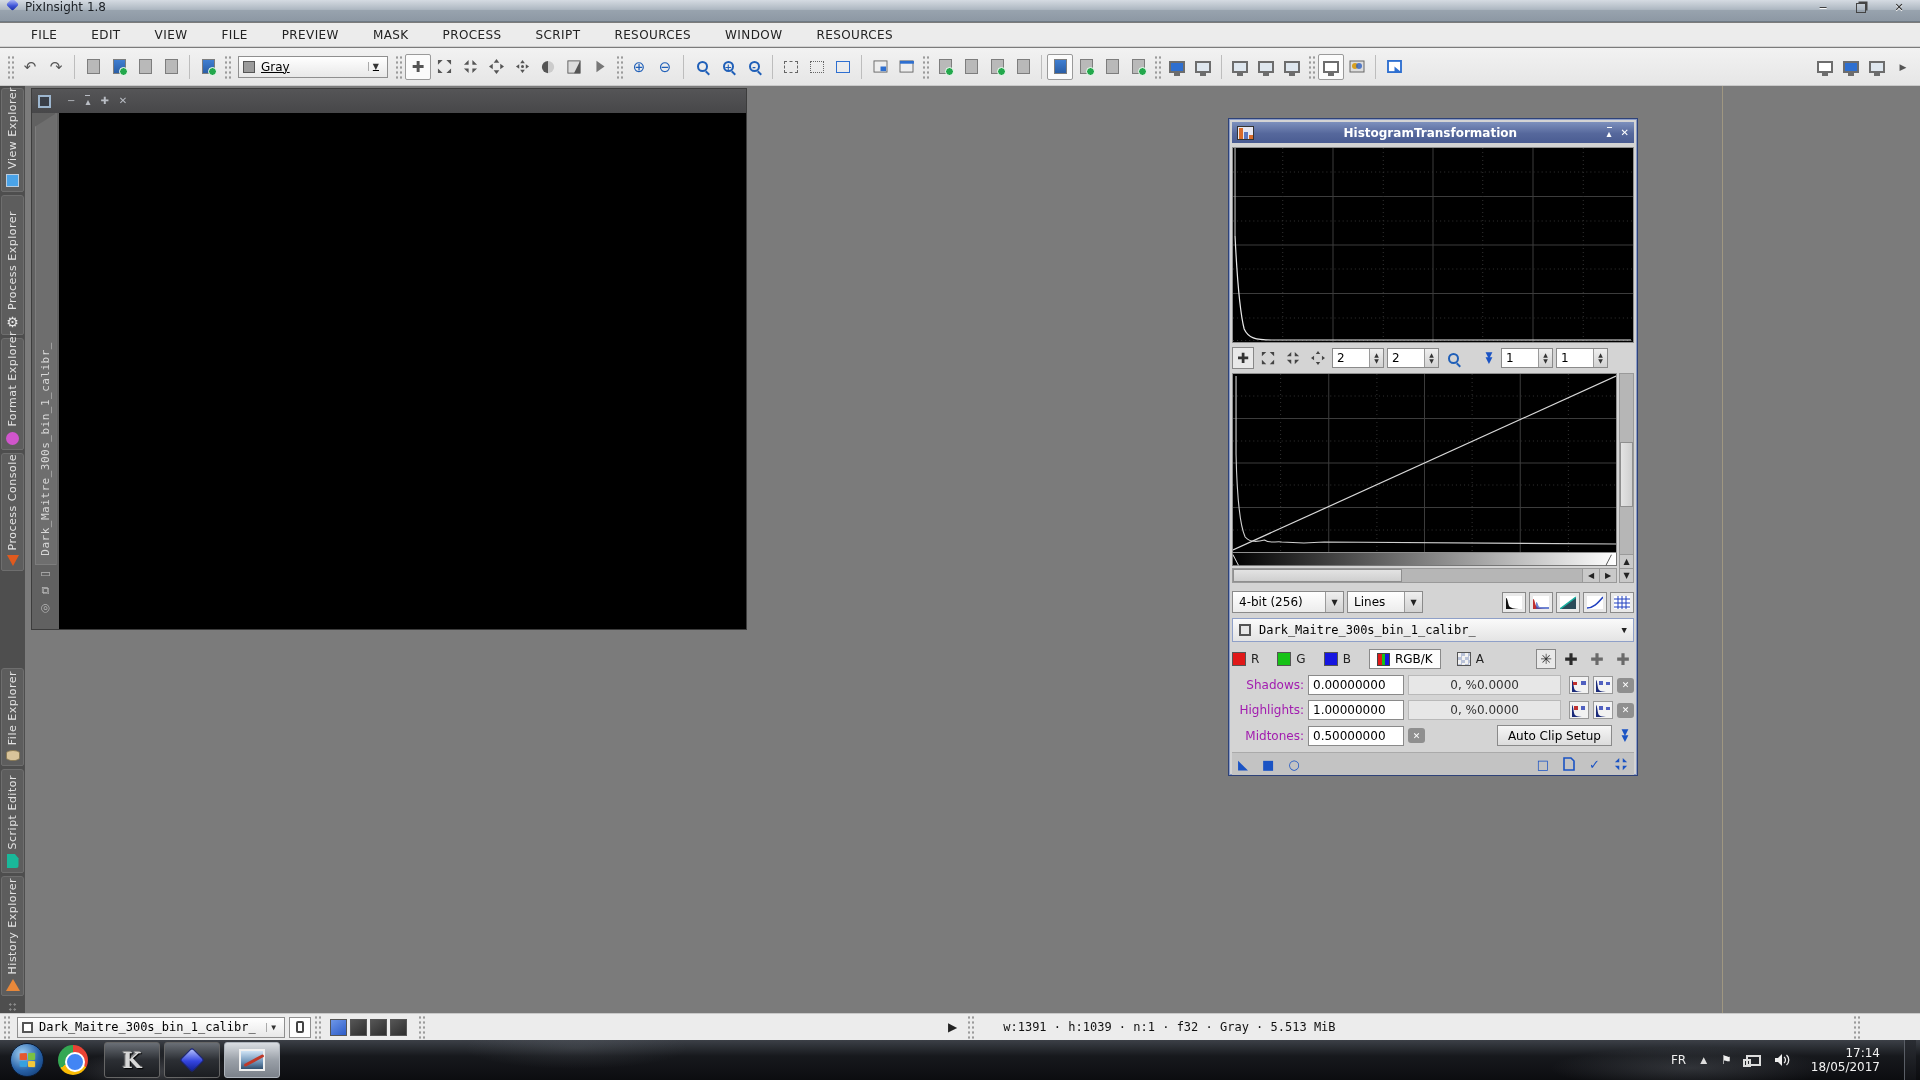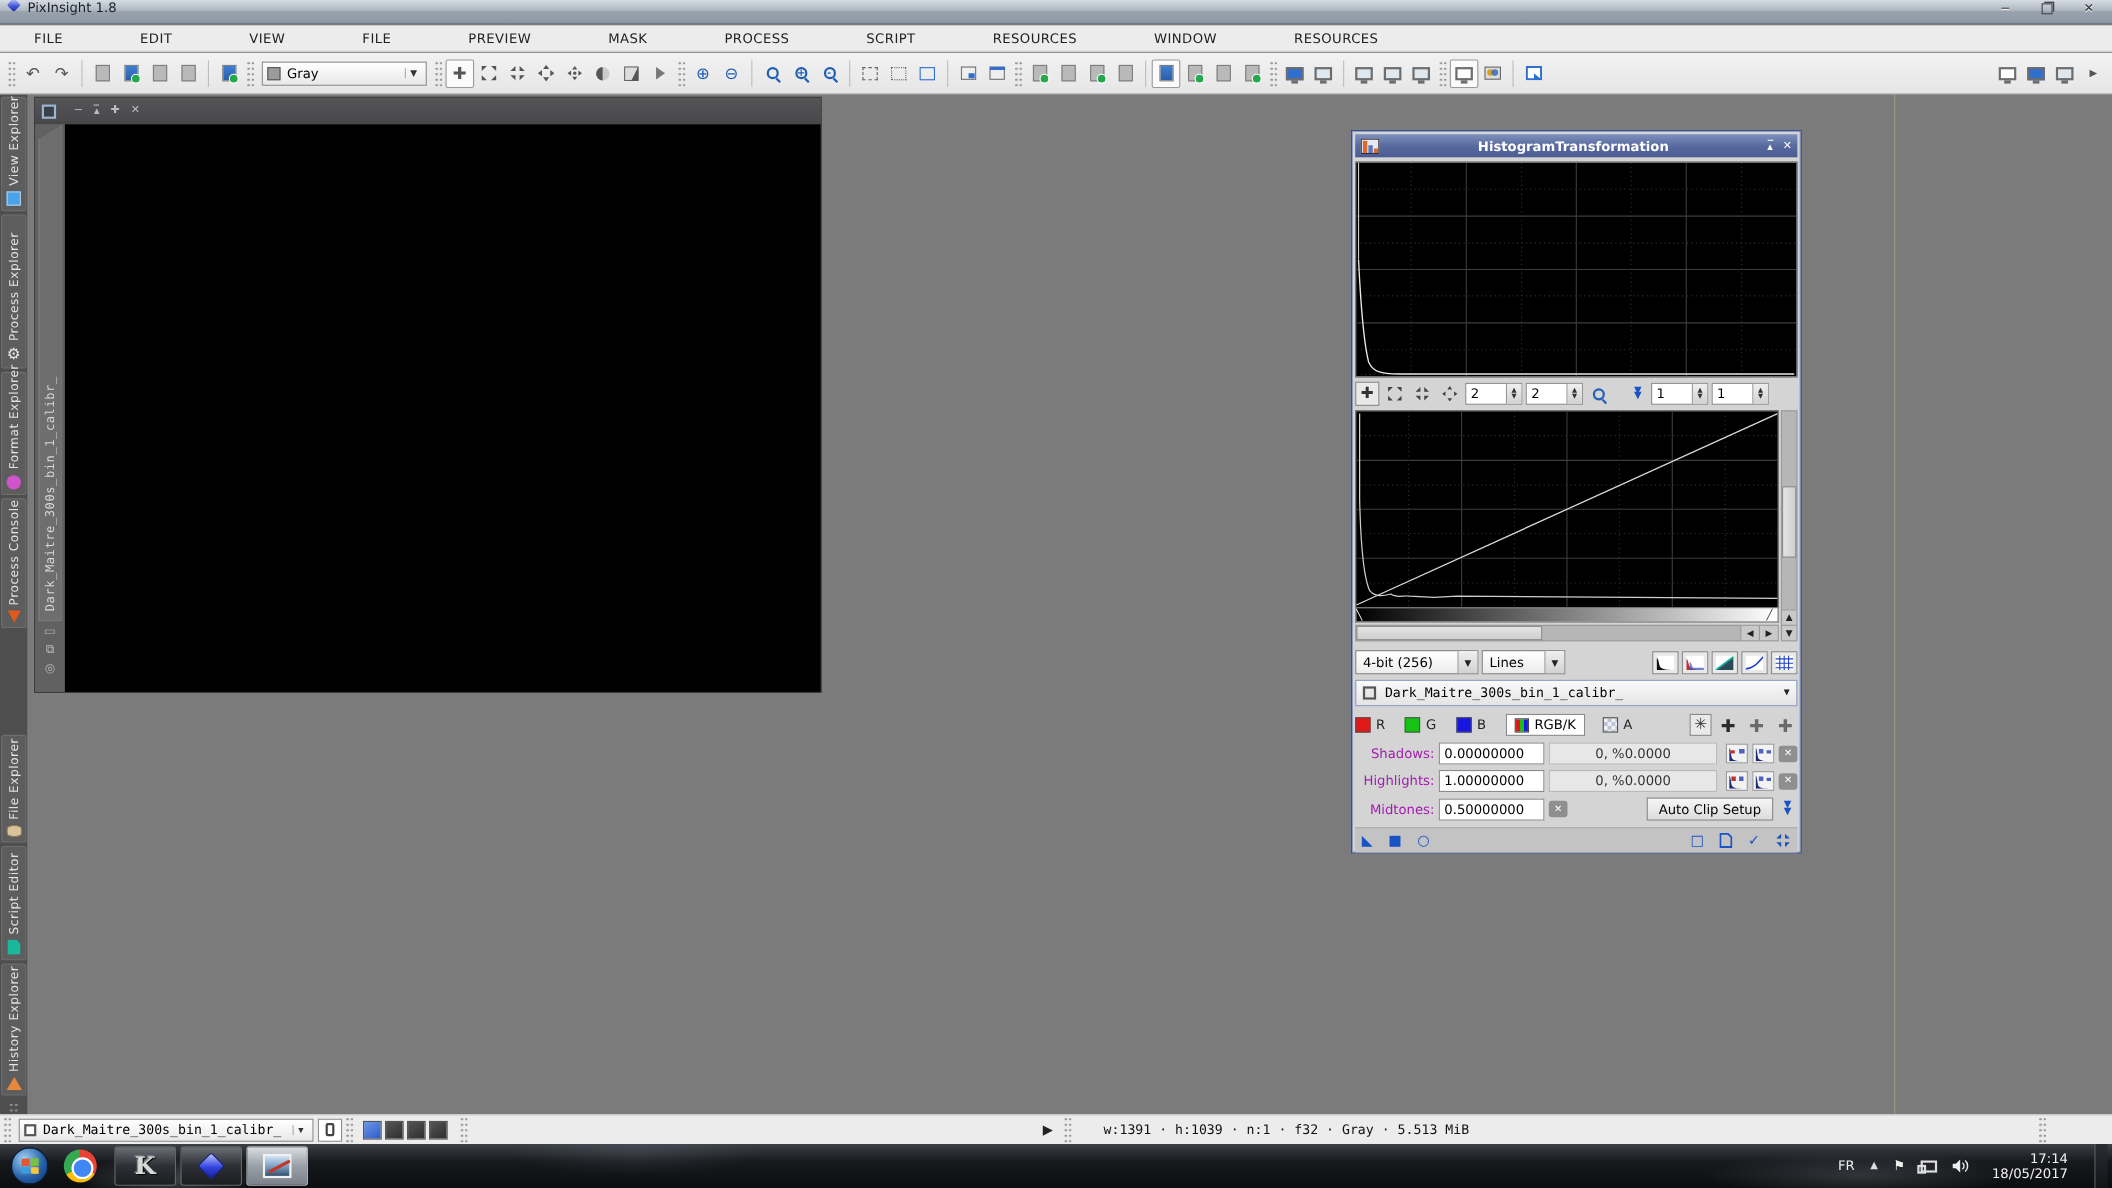--- a/index.html
+++ b/index.html
@@ -15,21 +15,21 @@
     background:linear-gradient(135deg,#cfd6ff,#3f55d8 60%,#1a2a9e); transform:rotate(45deg); border-radius:2px;}
   .titlebar .t-title { color:#1b1f24; font-size:12px; }
   .win-controls { margin-left:auto; display:flex; gap:8px; align-items:center; }
   .wc { width:30px; height:16px; color:#333; font-size:11px; text-align:center; line-height:15px;
     text-shadow:0 1px 0 #fff; }
   .wc-restore { position:relative; }
   .wc-restore:before { content:""; position:absolute; left:10px; top:3px; width:8px; height:8px;
     border:1.5px solid #444; background:transparent; box-shadow:2px -2px 0 -0.5px #444; }
 
   .menubar { position:absolute; left:0; top:23px; width:1920px; height:24px;
-    background:#ececec; border-bottom:1px solid #d2d2d2; display:flex; align-items:center; padding-left:14px;gap:36px; }
+    background:#ececec; border-bottom:1px solid #d2d2d2; display:flex; align-items:center; padding-left:14px; }
   .menu-item { padding:0 17px; color:#222; font-size:12px; letter-spacing:.4px; }
 
   
   .toolbar { position:absolute; left:0; top:48px; width:1920px; height:38px;
     background:linear-gradient(#f2f2f2,#e6e6e6); border-bottom:1px solid #c9c9c9;
     display:flex; align-items:center; padding:0 4px; }
   .grip { width:7px; height:24px; margin:0 3px;
     background-image:radial-gradient(circle,#9b9b9b 1px,transparent 1.3px); background-size:4px 5px; }
   .tsep { width:1px; height:24px; background:#bdbdbd; margin:0 5px; }
   .tbi { width:26px; height:26px; display:flex; align-items:center; justify-content:center;
@@ -45,21 +45,21 @@
   .ic-mon:after { content:""; position:absolute; left:3px; bottom:-5px; width:6px; height:3px; background:#6d6d6d; }
   .ic-dash { width:14px; height:12px; border:1px dashed #666; }
   .ic-mag { width:11px; height:11px; border:2px solid #1f5fb8; border-radius:50%; position:relative;
     color:#1f5fb8; font-size:9px; line-height:8px; text-align:center; font-weight:bold; }
   .ic-mag:after { content:""; position:absolute; right:-4px; bottom:-4px; width:5px; height:2px;
     background:#1f5fb8; transform:rotate(45deg); }
   .combo { height:22px; background:linear-gradient(#ffffff,#e8e8e8); border:1px solid #8f8f8f;
     display:flex; align-items:center; padding:0 4px; }
   .combo .swatch { width:12px; height:12px; background:#9b9b9b; border:1px solid #555; margin-right:6px; }
   .combo .arr { margin-left:auto; border-left:1px solid #aaa; padding:0 4px; font-size:8px; color:#333; }
-  .toolbar .combo.gray { width:150px; margin:4px 4px; }
+  .toolbar .combo.gray { width:150px; margin:4px 4px;text-decoration:underline; }
   svg.icn { display:block; }
 
   
   .dock { position:absolute; left:0; top:86px; width:25px; height:927px; background:#4e4e4e; }
   .dock-tab { width:23px; margin:2px 1px 3px 1px; background:#5d5d5d; border:1px solid #6e6e6e;
     border-radius:3px 3px 2px 2px; display:flex; flex-direction:column; align-items:center;
     justify-content:flex-end; padding:4px 0; }
   .vtext { writing-mode:vertical-rl; transform:rotate(180deg); color:#e2e2e2; font-size:11px;
     letter-spacing:.5px; white-space:nowrap; }
   .dock-ic { margin-top:5px; width:13px; height:13px; flex:none; }

